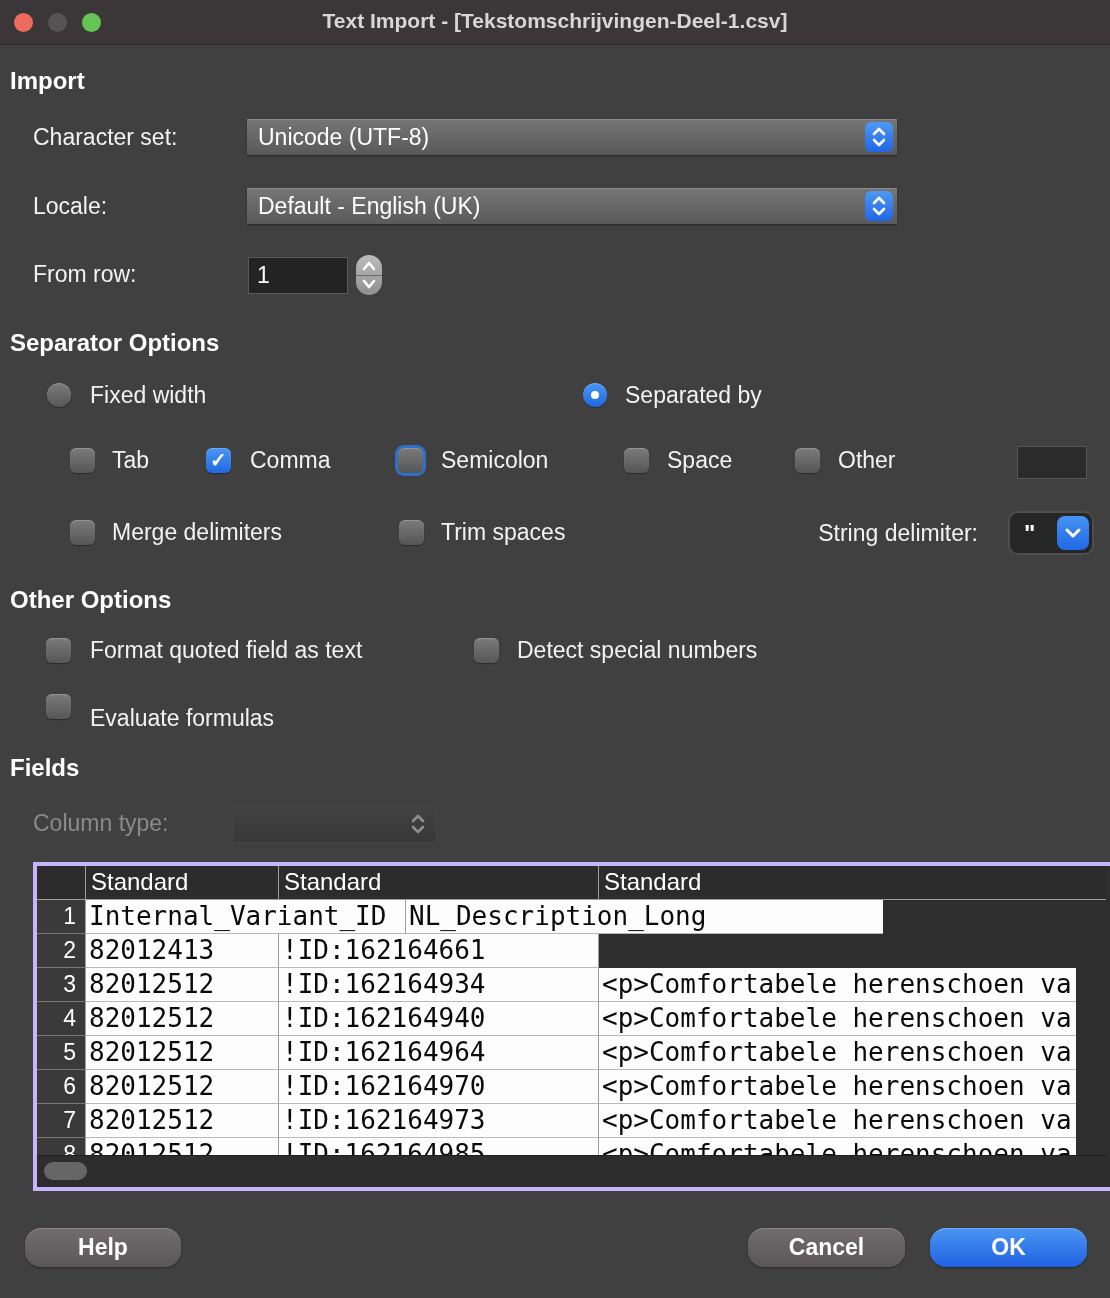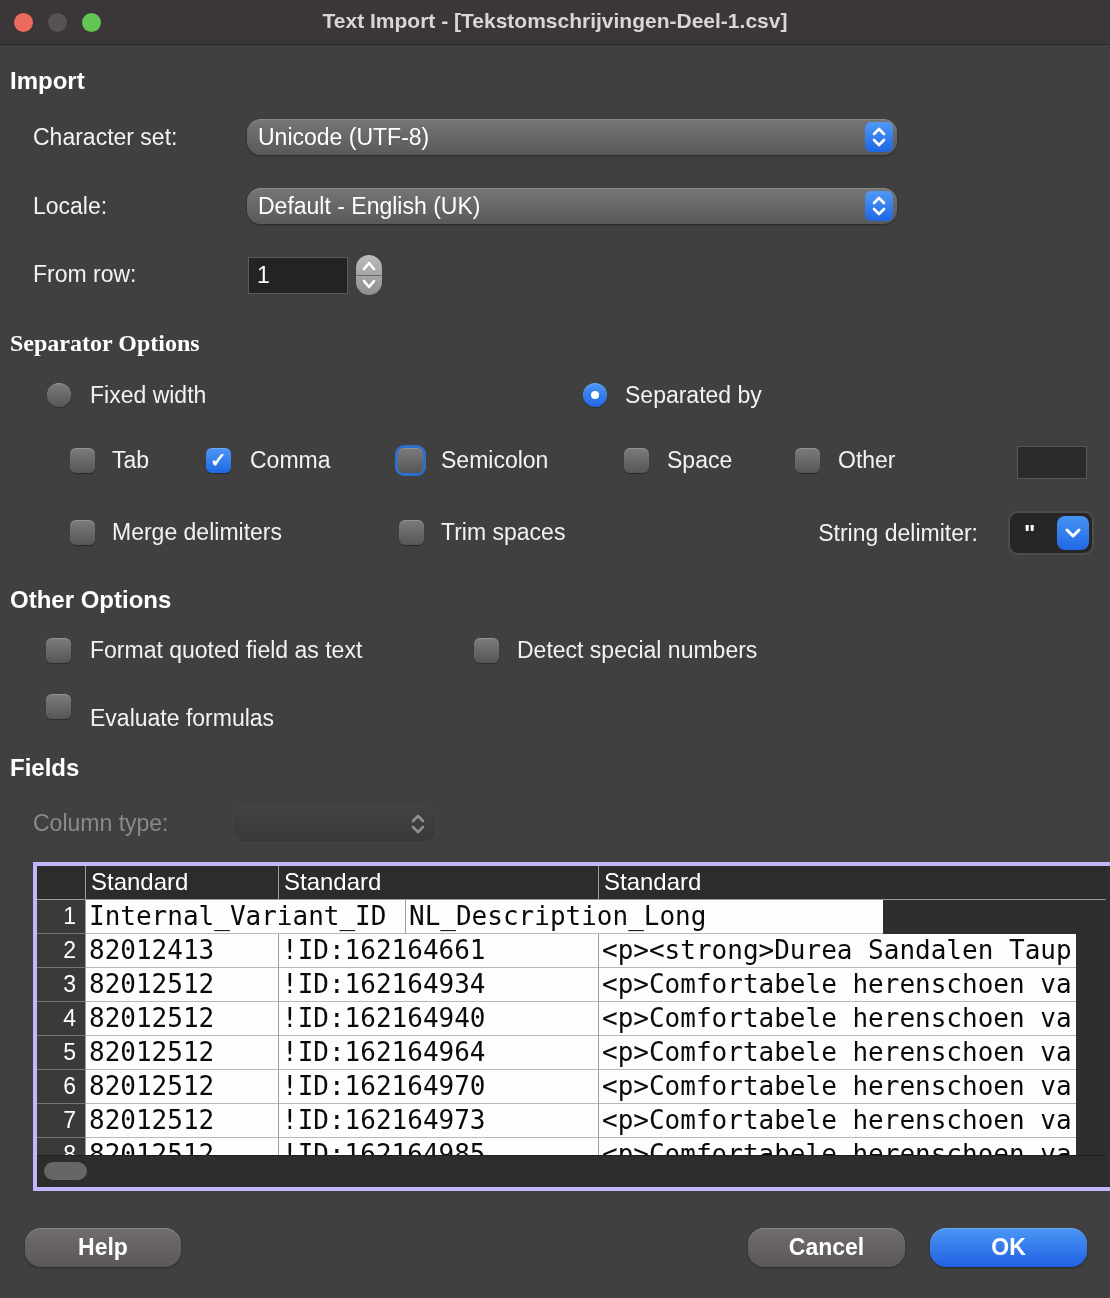--- a/index.html
+++ b/index.html
@@ -12,21 +12,21 @@
   .tl{position:absolute;top:13px;width:19px;height:19px;border-radius:50%;}
   #tl-close{left:14px;background:#ec6a5e;}
   #tl-min{left:48px;background:#575253;}
   #tl-zoom{left:82px;background:#62c554;}
   #title-text{position:absolute;left:0;right:0;top:9px;text-align:center;color:#d8d6d6;font-size:21px;font-weight:bold;}
   
   .section-heading{position:absolute;color:#ffffff;font-size:24px;font-weight:bold;line-height:26px;}
   .lbl{position:absolute;color:#f2f2f2;font-size:23px;line-height:25px;white-space:nowrap;}
   .lbl.disabled{color:#8a8a8a;}
   
-  .select{position:absolute;height:36px;border-radius:14px;background:linear-gradient(#767676,#595959);box-shadow:inset 0 1px 0 rgba(255,255,255,.15),0 1px 2px rgba(0,0,0,.4);}
+  .select{position:absolute;height:36px;border-radius:1px;background:linear-gradient(#767676,#595959);box-shadow:inset 0 1px 0 rgba(255,255,255,.15),0 1px 2px rgba(0,0,0,.4);}
   .select .val{position:absolute;left:11px;top:5px;color:#ffffff;font-size:23px;white-space:nowrap;}
   .stepper{position:absolute;right:4px;top:3px;bottom:3px;width:28px;border-radius:6px;background:linear-gradient(#4f99f5,#1f66e4);display:flex;align-items:center;justify-content:center;}
   .select.disabled{background:linear-gradient(#424242,#383838);box-shadow:none;border:1px solid #454545;}
   .stepper.gray{background:none;}
   
   .textfield{position:absolute;background:#232323;border:1px solid #5a5a5a;color:#ffffff;font-size:23px;font-family:"Liberation Sans",sans-serif;padding:0 8px;box-sizing:border-box;}
   
   .spin{position:absolute;width:26px;height:40px;border-radius:13px;background:linear-gradient(#bcbcbc,#8f8f8f);display:flex;flex-direction:column;align-items:center;justify-content:space-between;padding:5px 0;box-sizing:border-box;}
   .spin .divider{width:100%;height:1px;background:rgba(60,60,60,.55);}
   
@@ -102,21 +102,21 @@
   <div class="spin" style="left:356px;top:255px;">
     <svg width="14" height="12" viewBox="0 0 14 12">
         <path d="M2 9 L7 3 L12 9" stroke="#ffffff" stroke-width="2.6" fill="none" stroke-linecap="round" stroke-linejoin="round"></path>
       </svg>
     <span class="divider"></span>
     <svg width="14" height="12" viewBox="0 0 14 12">
         <path d="M2 3 L7 9 L12 3" stroke="#ffffff" stroke-width="2.6" fill="none" stroke-linecap="round" stroke-linejoin="round"></path>
       </svg>
   </div>
 
-  <div class="section-heading" style="left:10px;top:330px;font-family:Liberation Serif, serif;">Separator Options</div>
+  <div class="section-heading" style="left:10px;top:330px;">Separator Options</div>
 
   <span class="radio" style="left:47px;top:383px;"></span>
   <div class="lbl" style="left:90px;top:383px;">Fixed width</div>
   <span class="radio selected" style="left:583px;top:383px;"></span>
   <div class="lbl" style="left:625px;top:383px;">Separated by</div>
 
   <span class="cb" style="left:70px;top:448px;"></span>
   <div class="lbl" style="left:112px;top:448px;">Tab</div>
 
   <span class="cb checked" style="left:206px;top:448px;"></span>
@@ -183,21 +183,20 @@
       </div>
       <div class="trow">
         <div class="numcell">1</div>
         <div class="dcell c2">Internal_Variant_ID</div>
         <div class="dcell c3">NL_Description_Long</div>
       </div>
       <div class="trow">
         <div class="numcell">2</div>
         <div class="dcell c1">82012413</div>
         <div class="dcell c2">!ID:162164661</div>
-        <div class="dcell c3">&lt;p&gt;&lt;strong&gt;Durea Sandalen Taup</div>
       </div>
       <div class="trow">
         <div class="numcell">3</div>
         <div class="dcell c1">82012512</div>
         <div class="dcell c2">!ID:162164934</div>
         <div class="dcell c3">&lt;p&gt;Comfortabele herenschoen va</div>
       </div>
       <div class="trow">
         <div class="numcell">4</div>
         <div class="dcell c1">82012512</div>

